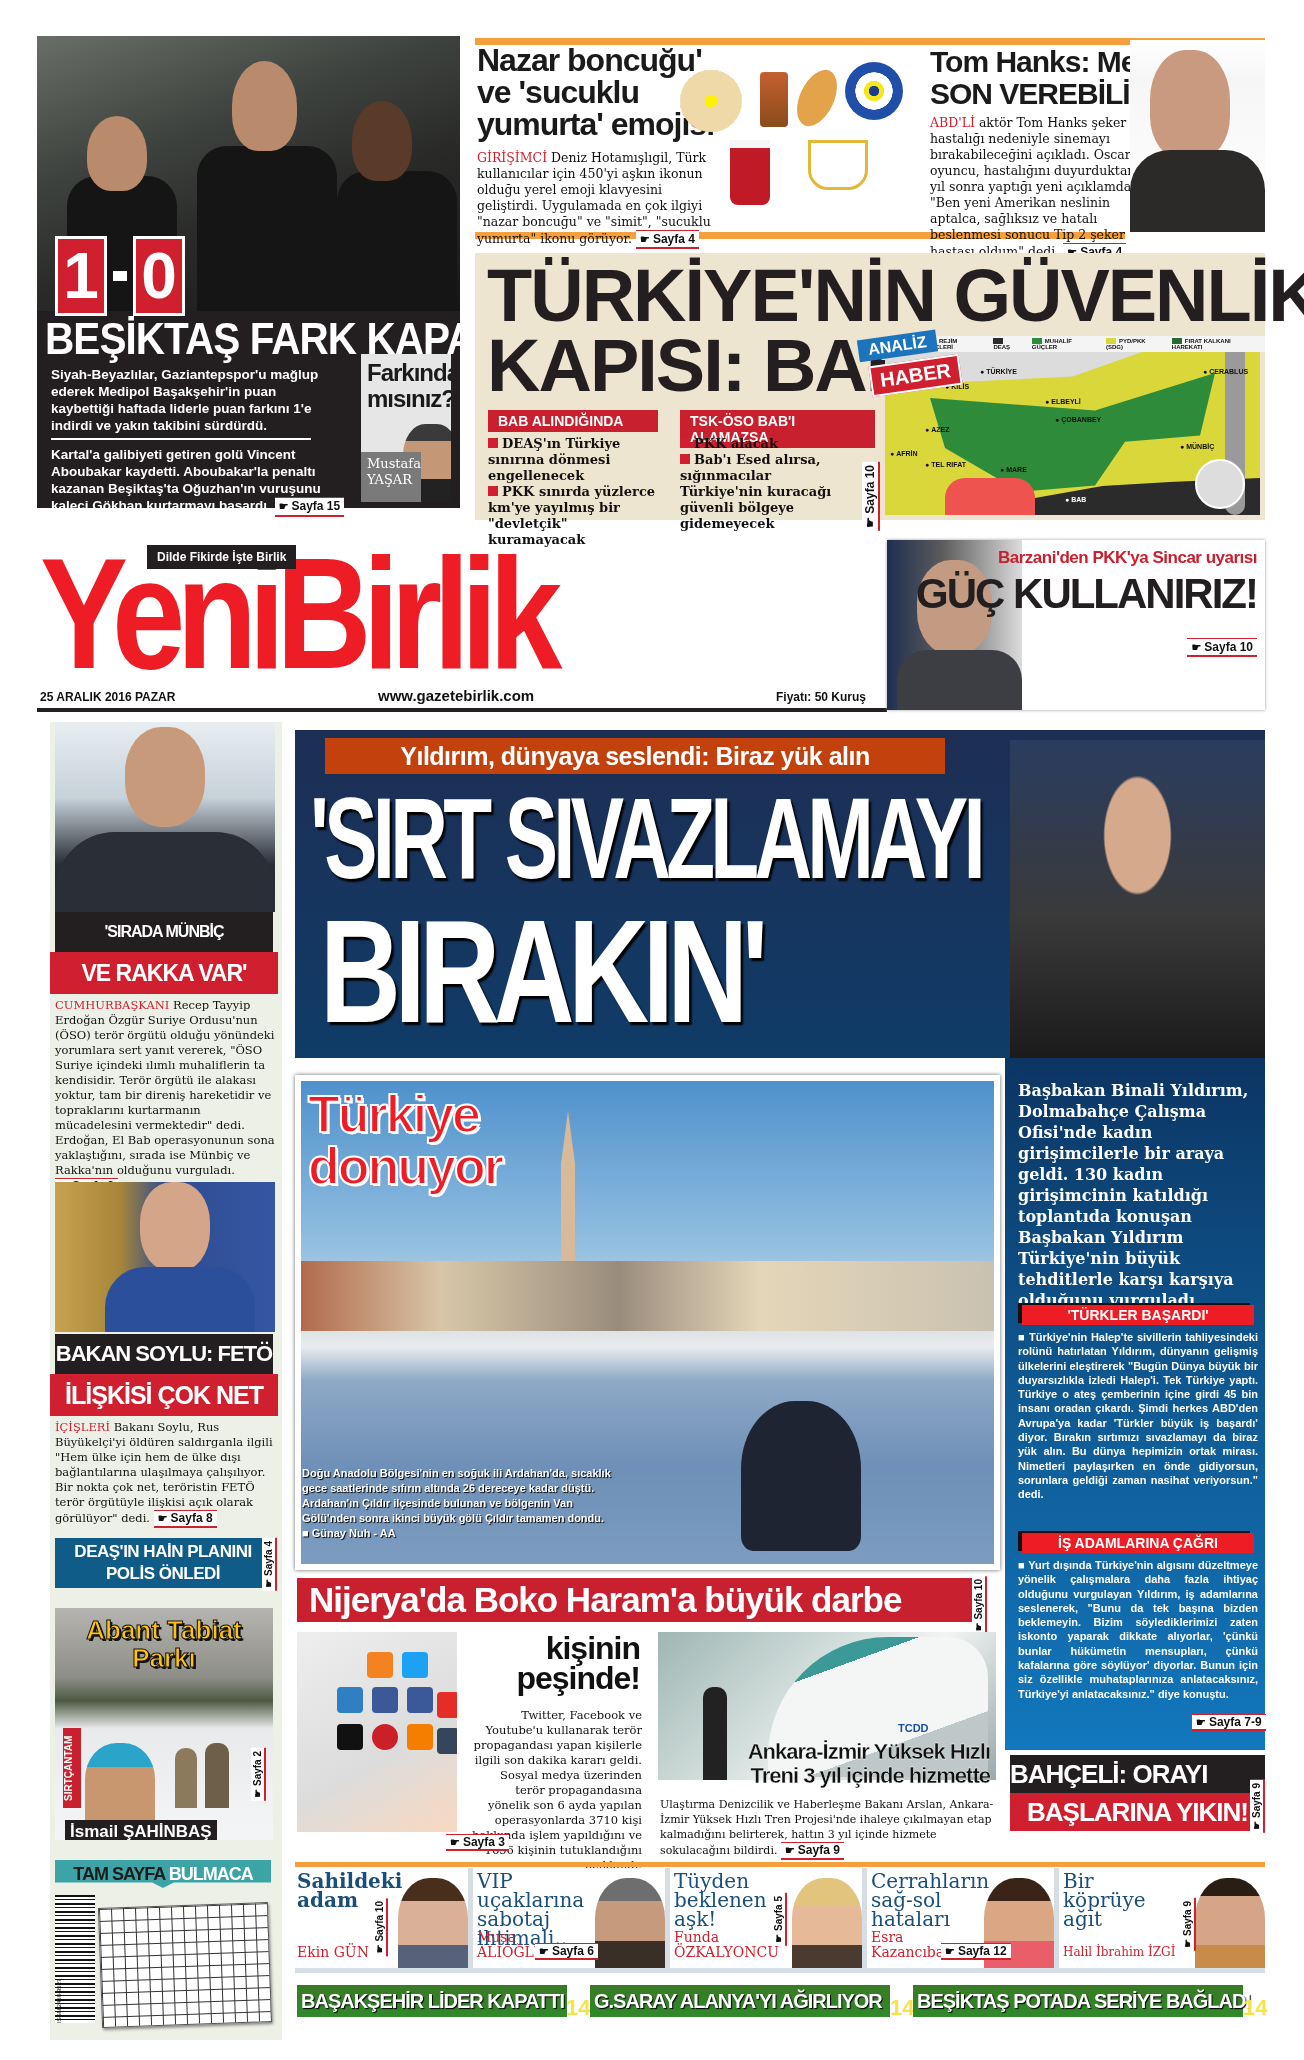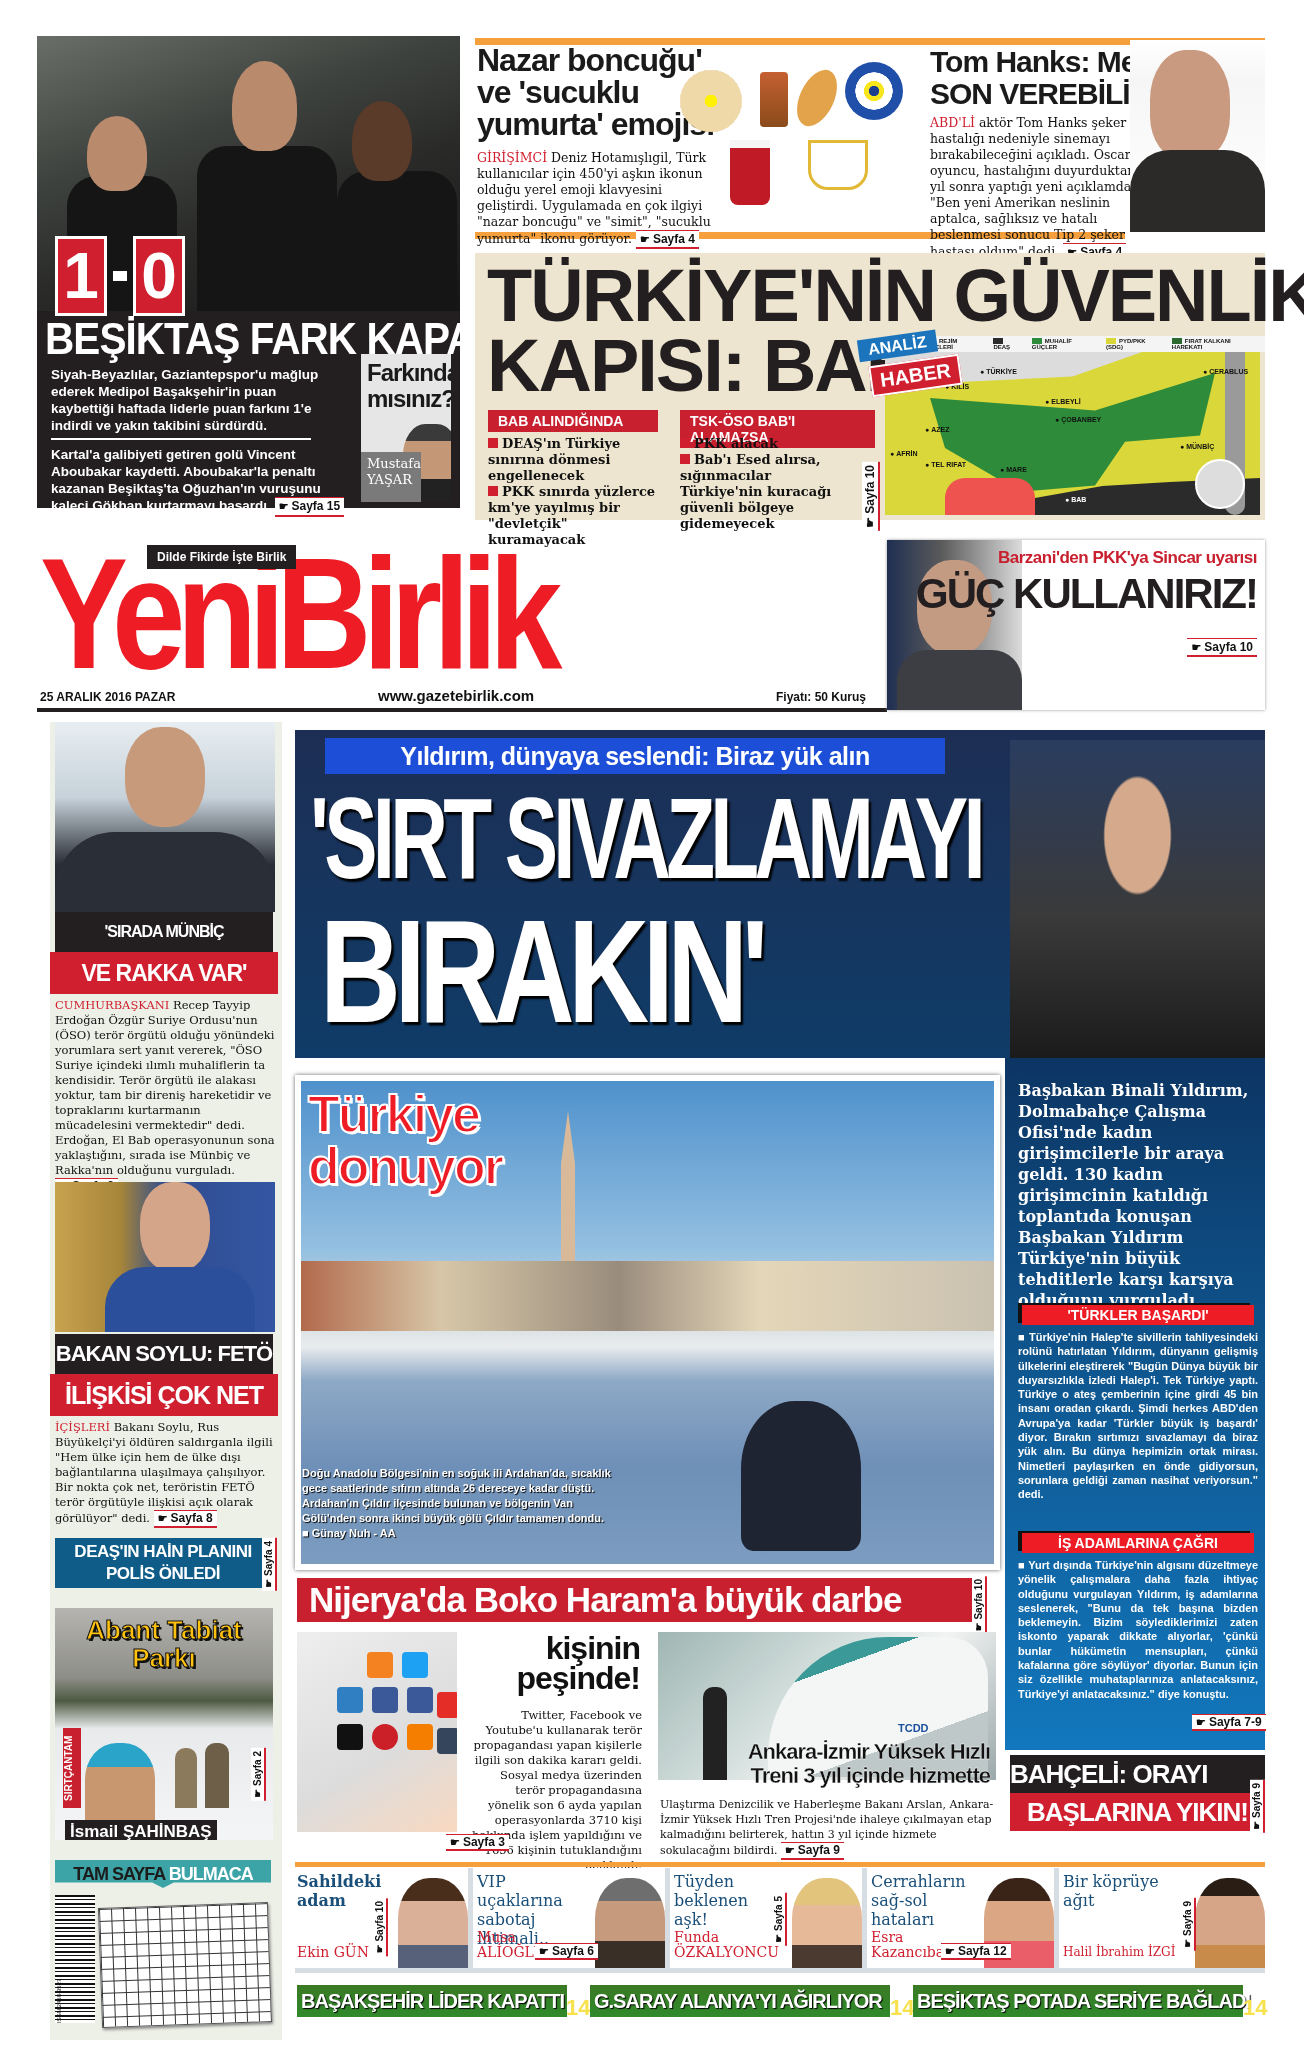--- a/index.html
+++ b/index.html
@@ -69,21 +69,21 @@
 #barzani .body{position:absolute;right:8px;top:82px;width:205px;text-align:right;font-size:12.5px;line-height:16px}
 
 
 #leftcol{left:50px;top:722px;width:232px;height:1318px;background:#edf0e6}
 .leftbox-black{position:absolute;background:#231f20;color:#fff;font-weight:bold;text-align:center;letter-spacing:-1px}
 .leftbox-red{position:absolute;background:#d01f2e;color:#fff;font-weight:bold;text-align:center;letter-spacing:-1px}
 .lefttext{position:absolute;font-size:11.5px;line-height:15px}
 
 
 #mainhead{left:295px;top:730px;width:970px;height:328px;background:linear-gradient(180deg,#1d2e54 0%,#0f3c68 100%)}
-#kickerbar{left:325px;top:738px;width:620px;height:36px;background:#1d4ed8;color:#fff;font-weight:bold;font-size:25px;text-align:center;line-height:36px;letter-spacing:-0.5px}
+#kickerbar{left:325px;top:738px;width:620px;height:36px;background:#c2410c;color:#fff;font-weight:bold;font-size:25px;text-align:center;line-height:36px;letter-spacing:-0.5px}
 #headline1{left:310px;top:780px;width:690px;color:#fff;font-weight:bold;font-size:100px;line-height:100px;letter-spacing:-6px;white-space:nowrap;transform:scaleX(0.8) scaleY(1.15);transform-origin:left top;text-shadow:3px 3px 2px #000}
 #headline2{left:320px;top:898px;color:#fff;font-weight:bold;font-size:140px;line-height:140px;letter-spacing:-8px;white-space:nowrap;transform:scaleX(0.8) scaleY(1.05);transform-origin:left top;text-shadow:3px 3px 2px #000}
 #yildirim-photo{left:1010px;top:740px;width:255px;height:318px;background:radial-gradient(ellipse at 50% 30%,#d4a98c 0 18%,transparent 19%),linear-gradient(180deg,#2a3d60 0%,#3a3a3a 55%,#1b1b1b 100%)}
 
 
 #bluepanel{left:1005px;top:1058px;width:260px;height:692px;background:linear-gradient(180deg,#0c3563 0%,#0f5a94 50%,#1277bd 100%)}
 #blue-lead{left:1018px;top:1080px;width:240px;color:#fff;font-weight:bold;font-size:16px;line-height:21px}
 .bluehead{position:absolute;left:1022px;width:232px;background:#ee1c25;color:#fff;font-weight:bold;font-size:14px;text-align:center;padding:2px 16px;box-shadow:-4px -2px 0 #111}
 .bluebody{position:absolute;left:1018px;width:240px;color:#fff;font-size:11px;line-height:14.3px;text-align:justify;font-weight:bold}
 
@@ -105,21 +105,21 @@
 #tren-title{left:690px;top:1740px;width:300px;text-align:right;font-weight:bold;font-size:22px;line-height:24px;color:#111;letter-spacing:-1px;-webkit-text-stroke:0.3px #fff}
 #tren-body{left:660px;top:1797px;width:335px;font-size:11px;line-height:15px}
 
 
 #bahceli1{left:1010px;top:1755px;width:255px;height:38px;background:#231f20;color:#fff;font-weight:bold;font-size:26px;text-align:left;line-height:38px;letter-spacing:-1px}
 #bahceli2{left:1010px;top:1793px;width:255px;height:38px;background:#d01f2e;color:#fff;font-weight:bold;font-size:26px;text-align:center;line-height:38px;letter-spacing:-1px}
 
 
 #colstrip{left:295px;top:1862px;width:970px;height:5px;background:#f5a03c}
 .colcard{position:absolute;top:1868px;height:100px;background:#fff;border-right:5px solid #d6dde3}
-.colcard .ttl{position:absolute;left:2px;top:4px;color:#1a4f7a;font-size:16px;line-height:19px;font-family:"DejaVu Serif",serif;font-weight:bold}
+.colcard .ttl{position:absolute;left:2px;top:4px;color:#1a4f7a;font-size:20px;line-height:19px;font-family:"DejaVu Serif",serif;font-weight:bold}
 .colcard .nm{position:absolute;left:2px;bottom:8px;color:#d01f2e;font-size:14px;line-height:15px;font-family:"DejaVu Serif",serif}
 .colcard .face{position:absolute;right:0;bottom:0;width:70px;height:90px;border-radius:45% 45% 0 0}
 #colbase{left:295px;top:1968px;width:970px;height:5px;background:#d6dde3}
 
 
 .sport{position:absolute;top:1985px;height:32px;background:linear-gradient(180deg,#3a7a25 0%,#2f8a2a 100%);color:#fff;font-weight:bold;font-size:20px;line-height:32px;padding-left:4px;letter-spacing:-1px;white-space:nowrap;text-shadow:1px 1px 1px #000}
 .sportnum{position:absolute;top:1995px;color:#f7e14c;font-weight:bold;font-size:22px}
 </style>
 </head>
 <body>

